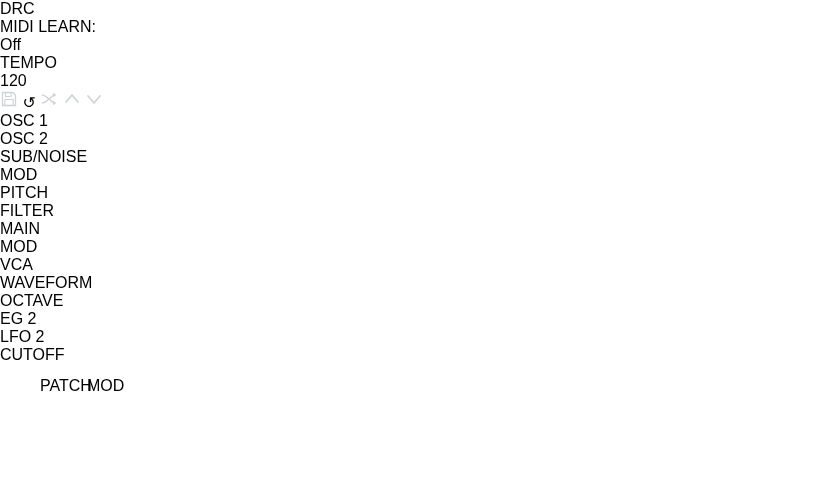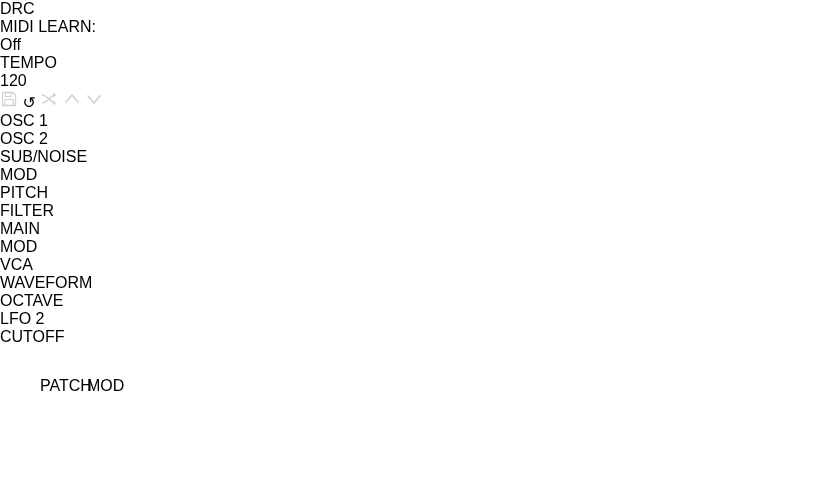--- a/index.html
+++ b/index.html
@@ -95,20 +95,21 @@
       <div class="tabs" data-name="filter-tabs">
         <div class="tab active" data-name="tab-filter-main">MAIN</div>
         <div class="tab" data-name="tab-filter-mod">MOD</div>
         <div class="tab" data-name="tab-filter-vca">VCA</div>
       </div>
     </div>
 
     <div class="plabel abs" style="left:77px;top:74px" data-name="waveform-label">WAVEFORM</div>
     <div class="plabel abs" style="left:152px;top:74px" data-name="octave-label">OCTAVE</div>
 
+    <div class="plabel abs" style="left:360px;top:74px" data-name="eg2-label">EG 2</div>
     <div class="plabel abs" style="left:408px;top:74px" data-name="lfo2-label">LFO 2</div>
     <div class="plabel abs" style="left:470px;top:74px" data-name="cutoff-label">CUTOFF</div>
 
     <div class="vslider abs dim" style="left:214px;top:88px" data-name="pulse-width-slider">
       <div class="vtrack" data-name="slider-track"></div>
       <div class="vhandle" data-name="slider-handle" style="--pos: 0.42;"></div>
     </div>
 
     <div class="vslider abs" style="left:349px;top:88px" data-name="filter-eg2-slider">
       <div class="vtrack" data-name="slider-track"></div>

